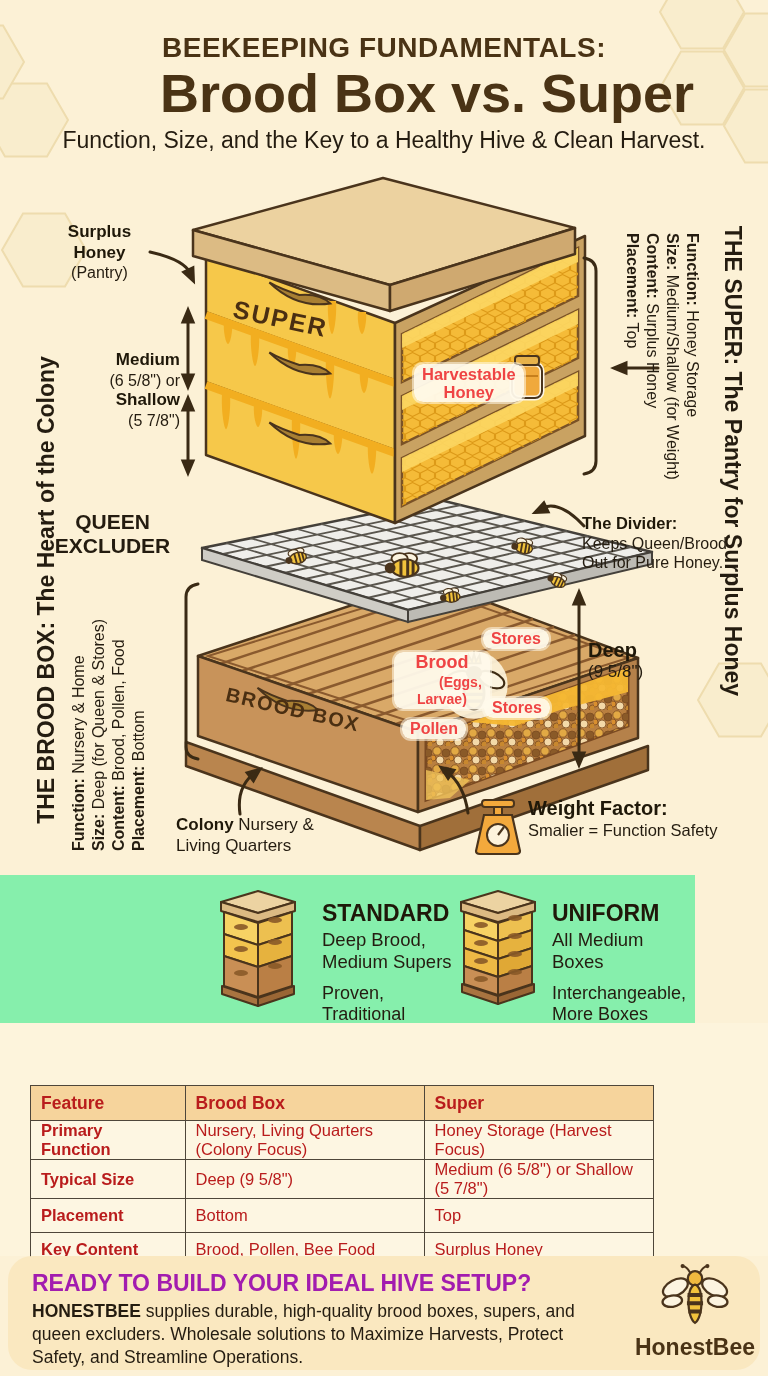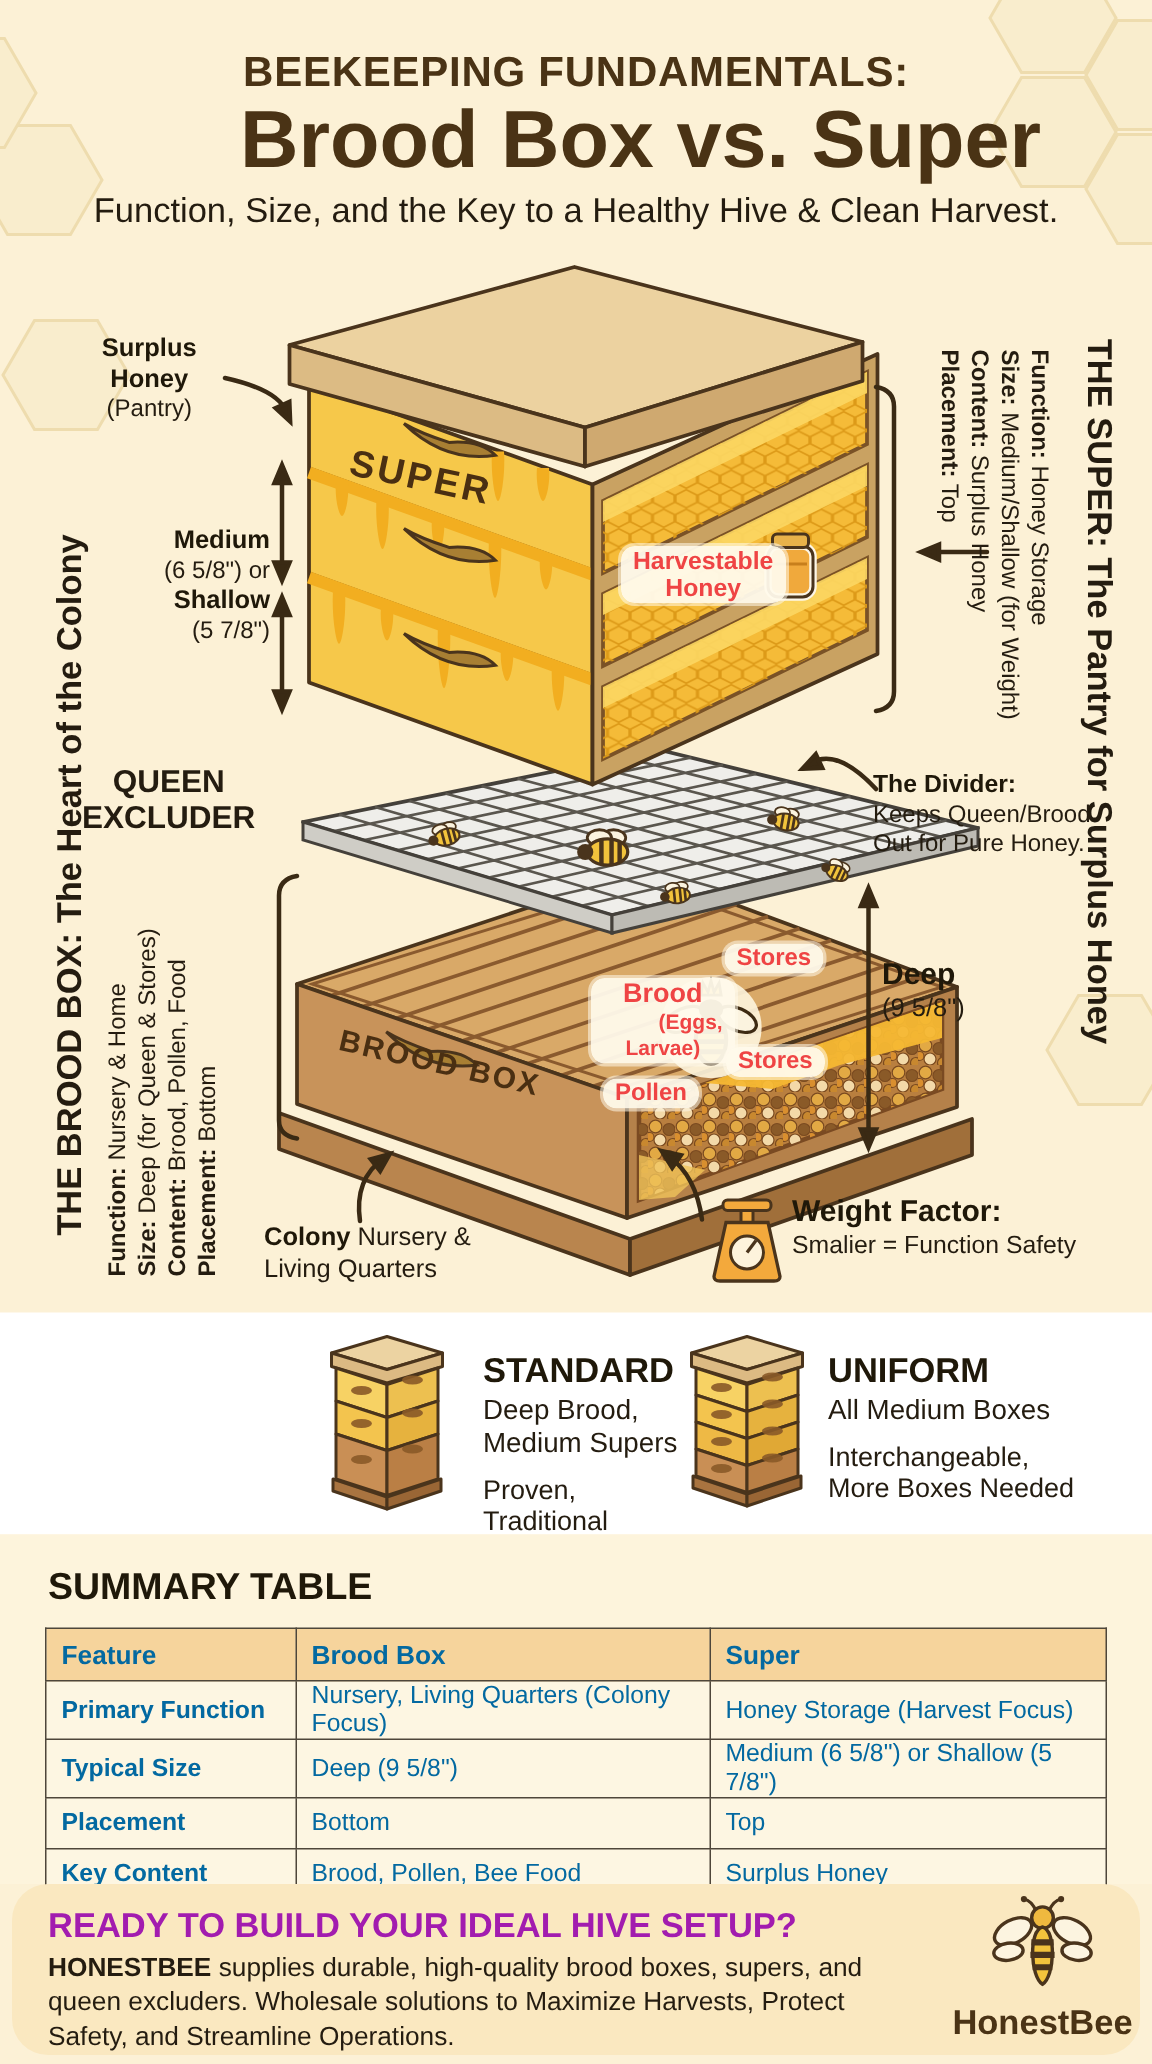--- a/index.html
+++ b/index.html
@@ -25,29 +25,29 @@
         transform:rotate(-90deg);text-align:center;font-size:23px;font-weight:800;color:#241c10;}
   .rot-left-details{position:absolute;left:-24px;top:504px;width:270px;height:84px;
         transform:rotate(-90deg);font-size:16px;line-height:20px;}
   .rot-right-title{position:absolute;left:489px;top:274px;width:480px;height:34px;
         transform:rotate(90deg);text-align:center;font-size:23px;font-weight:800;color:#241c10;}
   .rot-right-details{position:absolute;left:517px;top:168px;width:290px;height:80px;
         transform:rotate(90deg);font-size:16px;line-height:20px;}
   .rline b{font-weight:800;}
   .box-word{position:absolute;font-weight:800;color:#4a2f12;}
   
-  .band{position:absolute;left:0;top:875px;width:768px;height:148px;background:#ffffff;}
+  .band{position:absolute;left:0;top:875px;width:695px;height:148px;background:#86efac;}
   .strat-name{font-size:23px;font-weight:800;color:#1f1809;}
   .strat-desc{font-size:18.5px;margin-top:2px;}
   .strat-note{font-size:18px;margin-top:10px;}
   
   .summary-bg{position:absolute;left:0;top:1023px;width:768px;height:233px;background:#fdf4dc;}
   .summary-title{position:absolute;left:32px;top:1044px;font-size:25px;font-weight:800;color:#1f1809;}
-  table.sum{position:absolute;left:30px;top:1085px;border-collapse:collapse;width:708px;
-        font-size:16.5px;color:#0369a1;}
+  table.sum{position:absolute;left:30px;top:1085px;border-collapse:collapse;width:624px;
+        font-size:16.5px;color:#b91c1c;}
   table.sum td{border:1.6px solid #4e463a;padding:0 10px;height:33px;background:#fdf6e2;}
   table.sum tr.hd td{background:#f6d49c;font-weight:800;font-size:17.5px;height:34px;}
   table.sum td.feat{font-weight:800;}
   
   .footer-band{position:absolute;left:8px;top:1256px;width:752px;height:114px;background:#fae8c0;
         border-radius:24px;}
   .footer-head{position:absolute;left:24px;top:14px;font-size:23px;font-weight:800;color:#a21caf;}
   .footer-body{position:absolute;left:24px;top:44px;width:560px;font-size:17.5px;line-height:1.32;}
   .footer-body b{font-weight:800;}
   .logo-wrap{position:absolute;left:622px;top:8px;width:130px;text-align:center;}
@@ -351,21 +351,20 @@
     </svg>
     <div class="abs" style="left:552px;top:25px;">
       <div class="strat-name">UNIFORM</div>
       <div class="strat-desc">All Medium Boxes</div>
       <div class="strat-note pre">Interchangeable,
 More Boxes Needed</div>
     </div>
   </div>
 
   <div class="summary-bg"></div>
-  <div class="summary-title">SUMMARY TABLE</div>
   <table class="sum">
     <tbody>
         <tr class="hd">
       <td style="width:155px;">Feature</td>
       <td style="width:283px;">Brood Box</td>
       <td style="width:270px;">Super</td>
     </tr>
     <tr>
       <td class="feat">Primary Function</td>
       <td>Nursery, Living Quarters (Colony Focus)</td>

